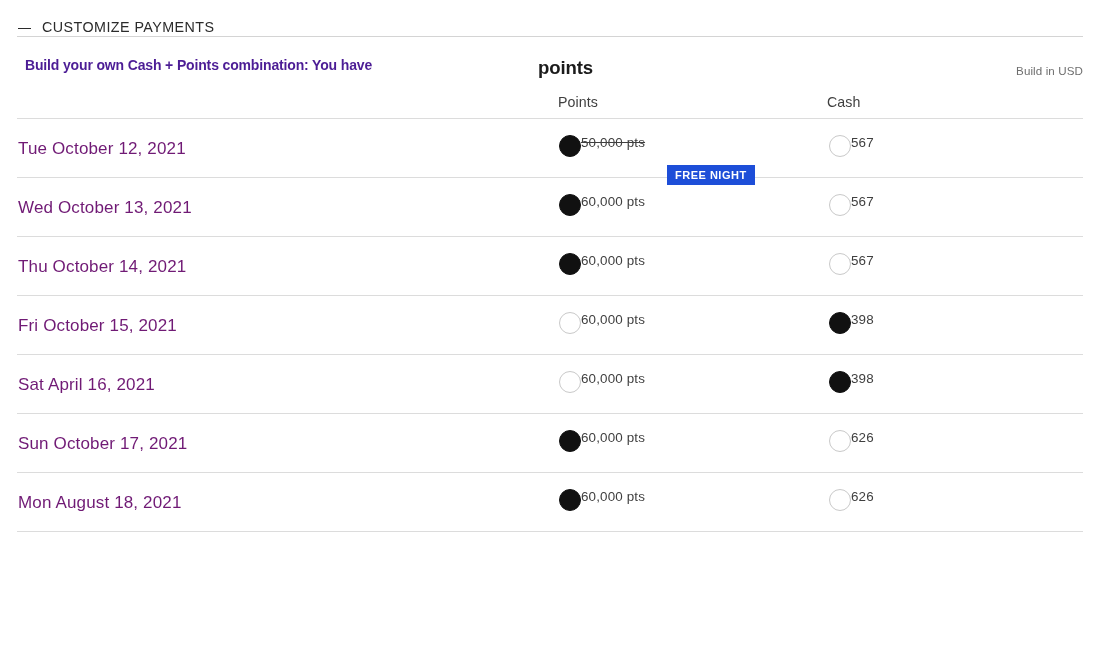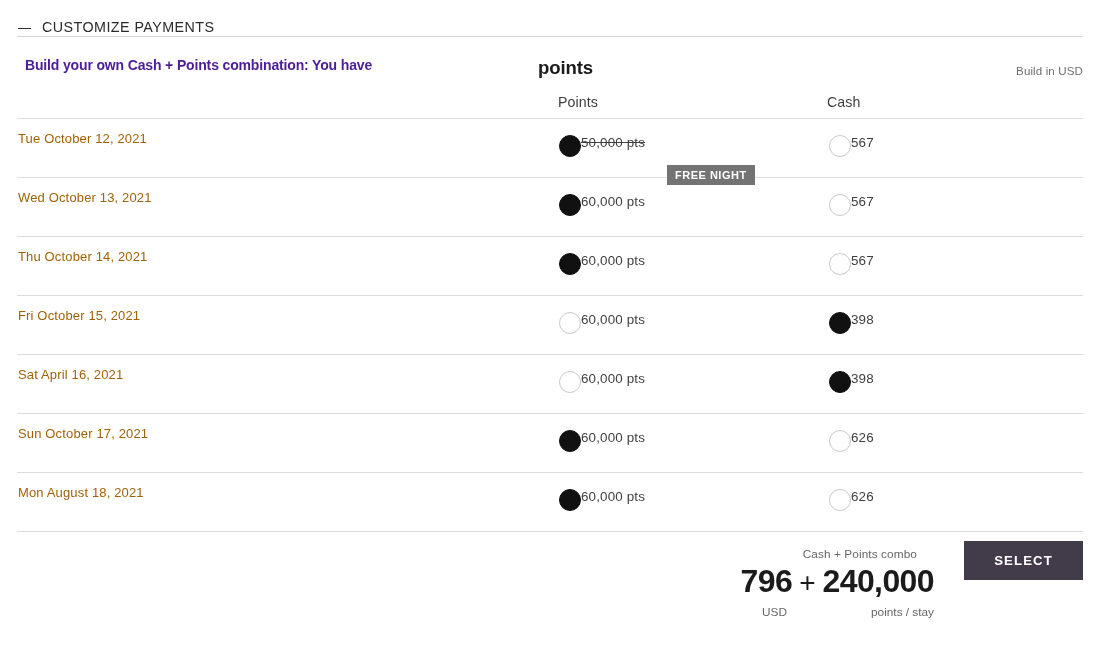--- a/index.html
+++ b/index.html
@@ -120,23 +120,23 @@
     height: 58px;
     margin-left: 17px;
     margin-right: 16px;
     border-bottom: 1px solid #dcdcdc;
   }
   .night-row:first-child { border-top: 1px solid #dcdcdc; }
 
   .row-date {
     position: absolute;
     left: 1px;
-    top: 12px;
-    font-size: 13px;
-    color: #a16207;
+    top: 20px;
+    font-size: 17px;
+    color: #701a75;
     letter-spacing: 0.15px;
     white-space: nowrap;
   }
 
   .opt {
     position: absolute;
     top: 16px;
     display: flex;
     align-items: flex-start;
     cursor: pointer;
@@ -351,26 +351,15 @@
           <span class="radio on"></span>
           <span class="opt-label">60,000 pts</span>
         </div>
         <div class="opt cash-opt">
           <span class="radio off"></span>
           <span class="opt-label">626</span>
         </div>
       </div>
     </div>
 
-  <div class="footer">
-    <span class="combo-label">Cash + Points combo</span>
-    <div class="totals">
-      <span class="total-cash">796</span>
-      <span class="total-plus">+</span>
-      <span class="total-points">240,000</span>
-    </div>
-    <span class="sub-usd">USD</span>
-    <span class="sub-points">points / stay</span>
-    <button class="select-btn" style="background: rgb(65, 59, 74);">SELECT</button>
+
+<span class="badge" style="background: #1d4ed8;">FREE NIGHT</span>
   </div>
 
-<span class="badge" style="background: #737373;">FREE NIGHT</span>
-  </div>
-
 </body></html>

